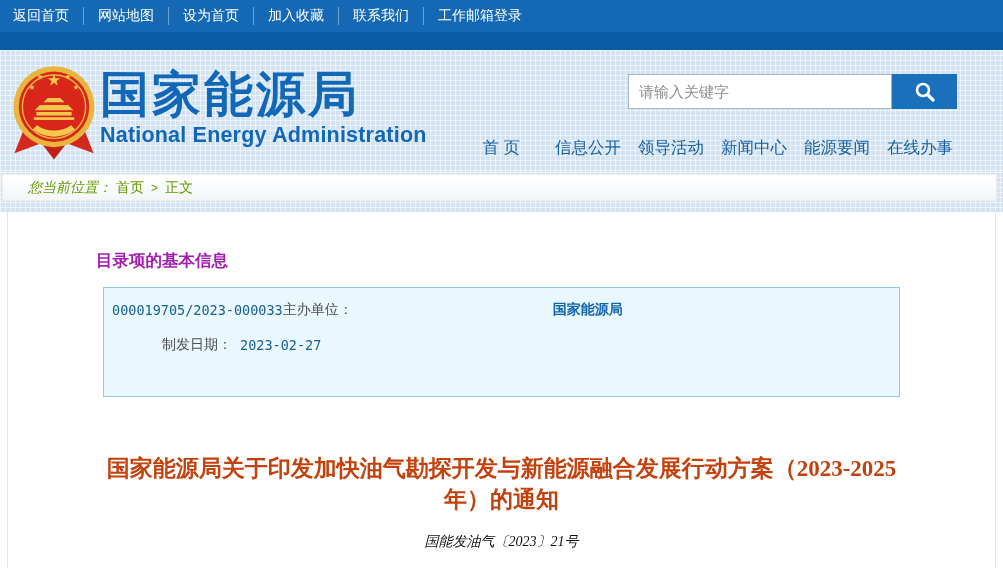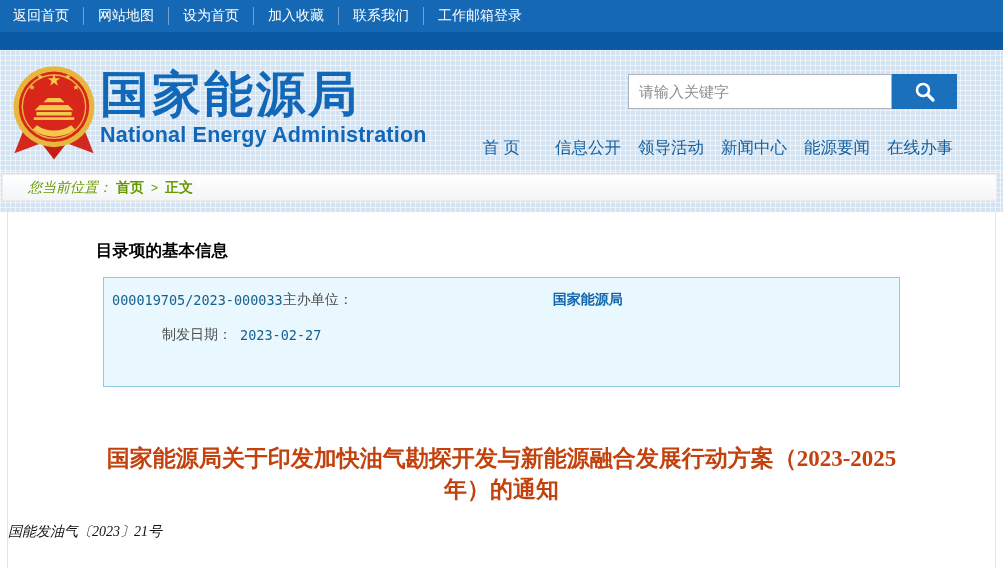--- a/index.html
+++ b/index.html
@@ -38,42 +38,42 @@
   .mainnav { position:absolute; bottom:13px; right:50px; display:flex; gap:17px;
     font-size:16.5px; color:#15609f; }
   .mainnav .navitem { cursor:pointer; white-space:nowrap; }
   .mainnav .navitem:first-child { margin-right:18px; }
 
   
   .crumbzone { height:40px; padding-top:2px; }
   .breadcrumb { height:27px; margin:0 6px 0 2px; background:linear-gradient(#ffffff,#f3f5f7);
     border:1px solid #ececec; display:flex; align-items:center; padding-left:25px;
     font-size:14px; color:#669900; }
-  .breadcrumb .crumb-link { color:#669900; cursor:pointer;font-weight:bold; }
+  .breadcrumb .crumb-link { color:#669900; cursor:pointer; }
   .breadcrumb .sep { margin:0 7px; font-size:12px; }
   .breadcrumb .prefix { margin-right:4px;font-style:italic; }
 
   
   .card { height:356px; margin:0 7px; background:#fff;
     border-left:1px solid #e5e5e5; border-right:1px solid #e5e5e5; }
-  .catalog-heading { padding:28px 0 0 88px; color:#000000; font-size:16.5px; font-weight:bold; }
+  .catalog-heading { padding:38px 0 0 88px; color:#a21caf; font-size:16.5px; font-weight:bold; }
 
   .infobox { width:797px; height:110px; margin:15px 0 0 95px; background:#e9f7fe;
     border:1px solid #92c8e6; padding-top:4px; }
   .irow { display:flex; align-items:center; height:35px; }
   .ilabel { width:128px; flex:none; text-align:right; color:#4d4d4d; font-size:14px; }
   .ival { margin-left:8px; font-size:14px; }
   .ival.blue-bold { color:#1266ae; font-weight:bold; }
   .ival.code { color:#17618f; font-size:13.5px; font-family:"DejaVu Sans Mono",monospace; }
   .ilabel2 { width:262px; flex:none; text-align:left; color:#4d4d4d; font-size:14px; }
 
   .doc-title { width:820px; margin:56px auto 0; text-align:center; color:#c2410c;
     font-family:"Liberation Serif","DejaVu Serif",serif; font-weight:bold;
     font-size:23px; line-height:31px; }
-  .doc-number { margin-top:18px; font-size:14px; color:#111;
+  .doc-number { margin-top:18px; text-align:center; font-size:14px; color:#111;
     font-style:italic; font-family:"Liberation Serif","DejaVu Serif",serif; }
 </style>
 </head>
 <body>
 
 <div class="topbar">
   <span class="toplink">返回首页</span>
   <span class="toplink">网站地图</span>
   <span class="toplink">设为首页</span>
   <span class="toplink">加入收藏</span>

